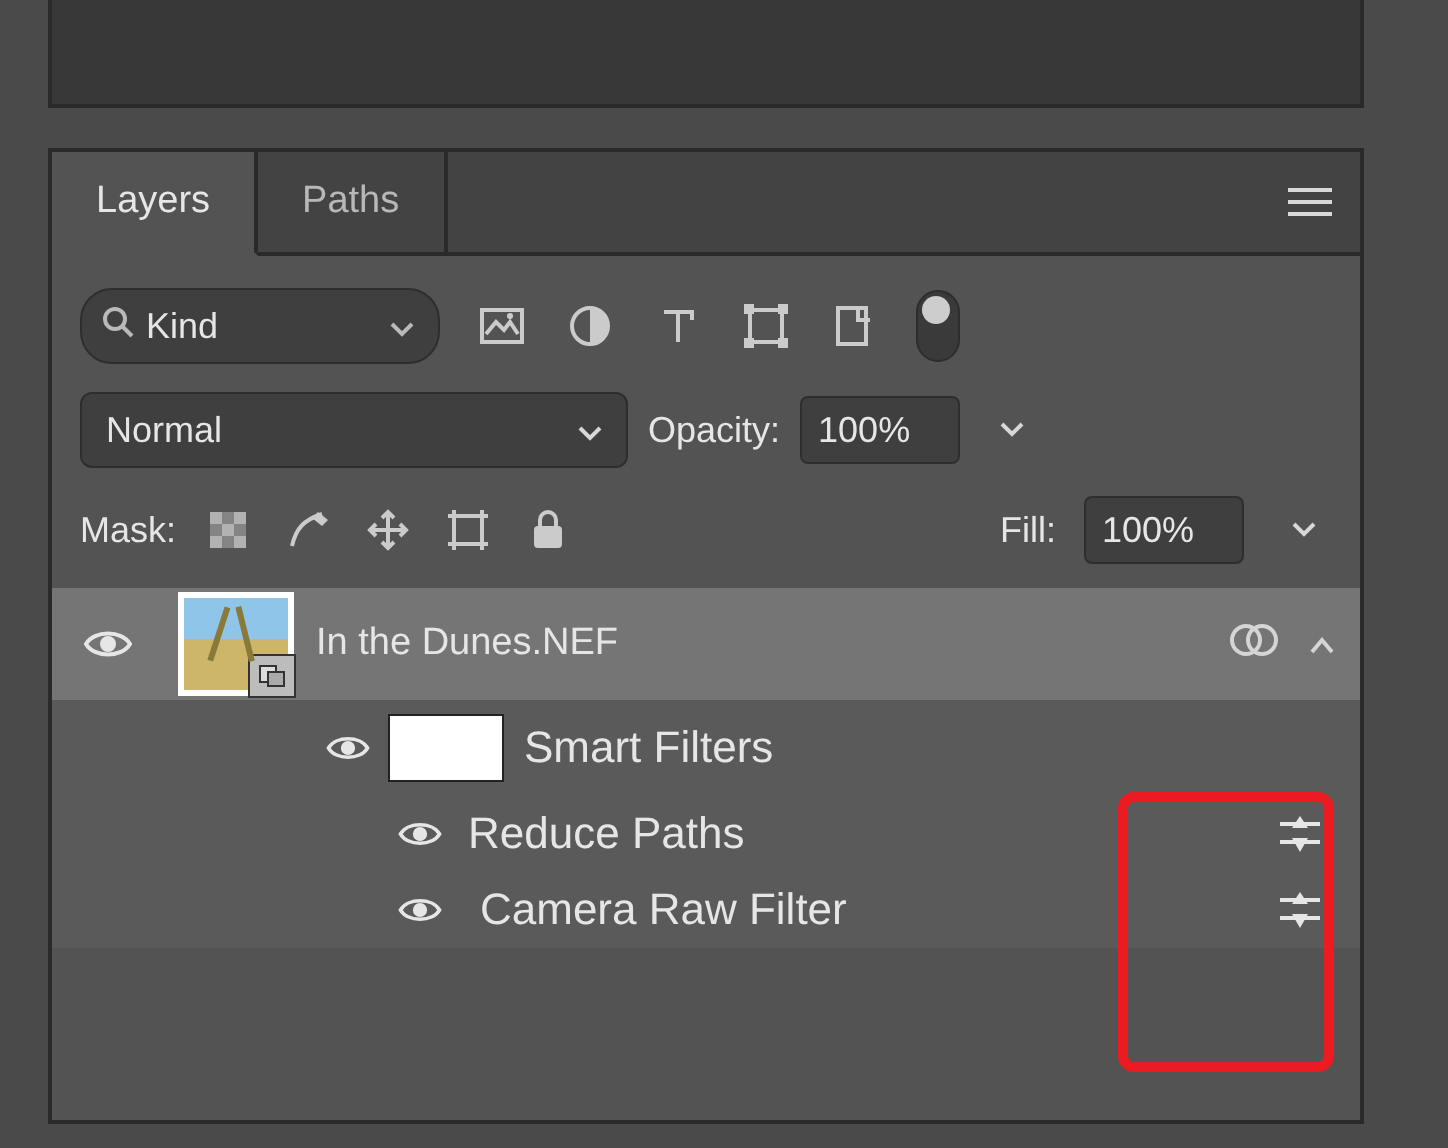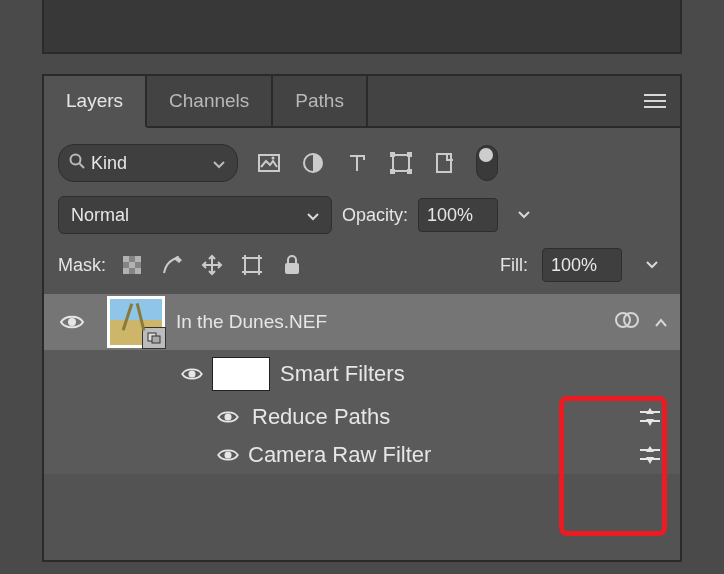--- a/index.html
+++ b/index.html
@@ -9,21 +9,21 @@
     --bg-tab:#535353;
     --bg-tab-inactive:#434343;
     --bg-row-sel:#6c6c6c;
     --bg-row:#595959;
     --text:#e6e6e6;
     --text-dim:#b8b8b8;
     --border:#2a2a2a;
     --highlight-red:#ec1b22;
   }
   html,body{margin:0;padding:0;background:var(--bg-outer);font-family:-apple-system,"Segoe UI",Arial,sans-serif;color:var(--text);font-size:18px;}
-  .stage{width:724px;height:574px;background:var(--bg-outer);position:relative;box-sizing:border-box;padding:0 34px 0 34px;}
+  .stage{width:724px;height:574px;background:var(--bg-outer);position:relative;box-sizing:border-box;padding:0 34px 0 16px;}
   
   .top-strip{height:52px;background:var(--bg-darker);border:2px solid var(--border);border-top:none;margin:0 8px;}
   .panel{margin:20px 8px 0 8px;background:var(--bg-panel);border:2px solid var(--border);height:488px;box-sizing:border-box;}
   
   .tabbar{display:flex;align-items:stretch;height:50px;border-bottom:2px solid var(--border);position:relative;}
   .tab{padding:0 22px;display:flex;align-items:center;color:var(--text-dim);cursor:pointer;font-size:19px;}
   .tab.active{background:var(--bg-panel);color:var(--text);border-bottom:2px solid var(--bg-panel);margin-bottom:-2px;border-right:2px solid var(--border);}
   .tab.inactive{background:var(--bg-tab-inactive);border-right:2px solid var(--border);}
   .tab-rest{flex:1;background:var(--bg-tab-inactive);display:flex;justify-content:flex-end;align-items:center;padding-right:14px;}
   .menu-icon svg{display:block;}
@@ -82,23 +82,20 @@
 <div class="stage">
   <div class="top-strip"></div>
 
   <div class="panel">
 
     <div class="tabbar">
       <div class="tab active">
           <span>Layers</span>
         </div>
       <div class="tab inactive">
-          <span>Channels</span>
-        </div>
-      <div class="tab inactive">
           <span>Paths</span>
         </div>
       <div class="tab-rest">
         <span class="menu-icon">
           <svg width="22" height="16" viewBox="0 0 22 16">
               <g stroke="#d8d8d8" stroke-width="2">
                 <line x1="0" y1="2" x2="22" y2="2"></line>
                 <line x1="0" y1="8" x2="22" y2="8"></line>
                 <line x1="0" y1="14" x2="22" y2="14"></line>
               </g>
@@ -316,21 +313,21 @@
       <div class="sub-row">
         <div class="indent2"></div>
         <div class="sub-eye">
             <span class="eye">
               <svg width="24" height="16" viewBox="0 0 26 18">
                 <path d="M2 9 C6 2,20 2,24 9 C20 16,6 16,2 9 Z" stroke="#e6e6e6" stroke-width="2" fill="none"></path>
                 <circle cx="13" cy="9" r="4" fill="#e6e6e6"></circle>
               </svg>
             </span>
           </div>
-        <span class="sf-name" style="margin-left:4px">Camera Raw Filter</span>
+        <span class="sf-name" style="margin-left:14px">Camera Raw Filter</span>
         <div class="blend-icon">
             <svg width="24" height="20" viewBox="0 0 24 20">
               <line x1="2" y1="5" x2="22" y2="5" stroke="#e6e6e6" stroke-width="2"></line>
               <polygon points="12,1 8,7 16,7" fill="#e6e6e6"></polygon>
               <line x1="2" y1="14" x2="22" y2="14" stroke="#e6e6e6" stroke-width="2"></line>
               <polygon points="12,19 8,12 16,12" fill="#e6e6e6"></polygon>
             </svg>
           </div>
       </div>
 

